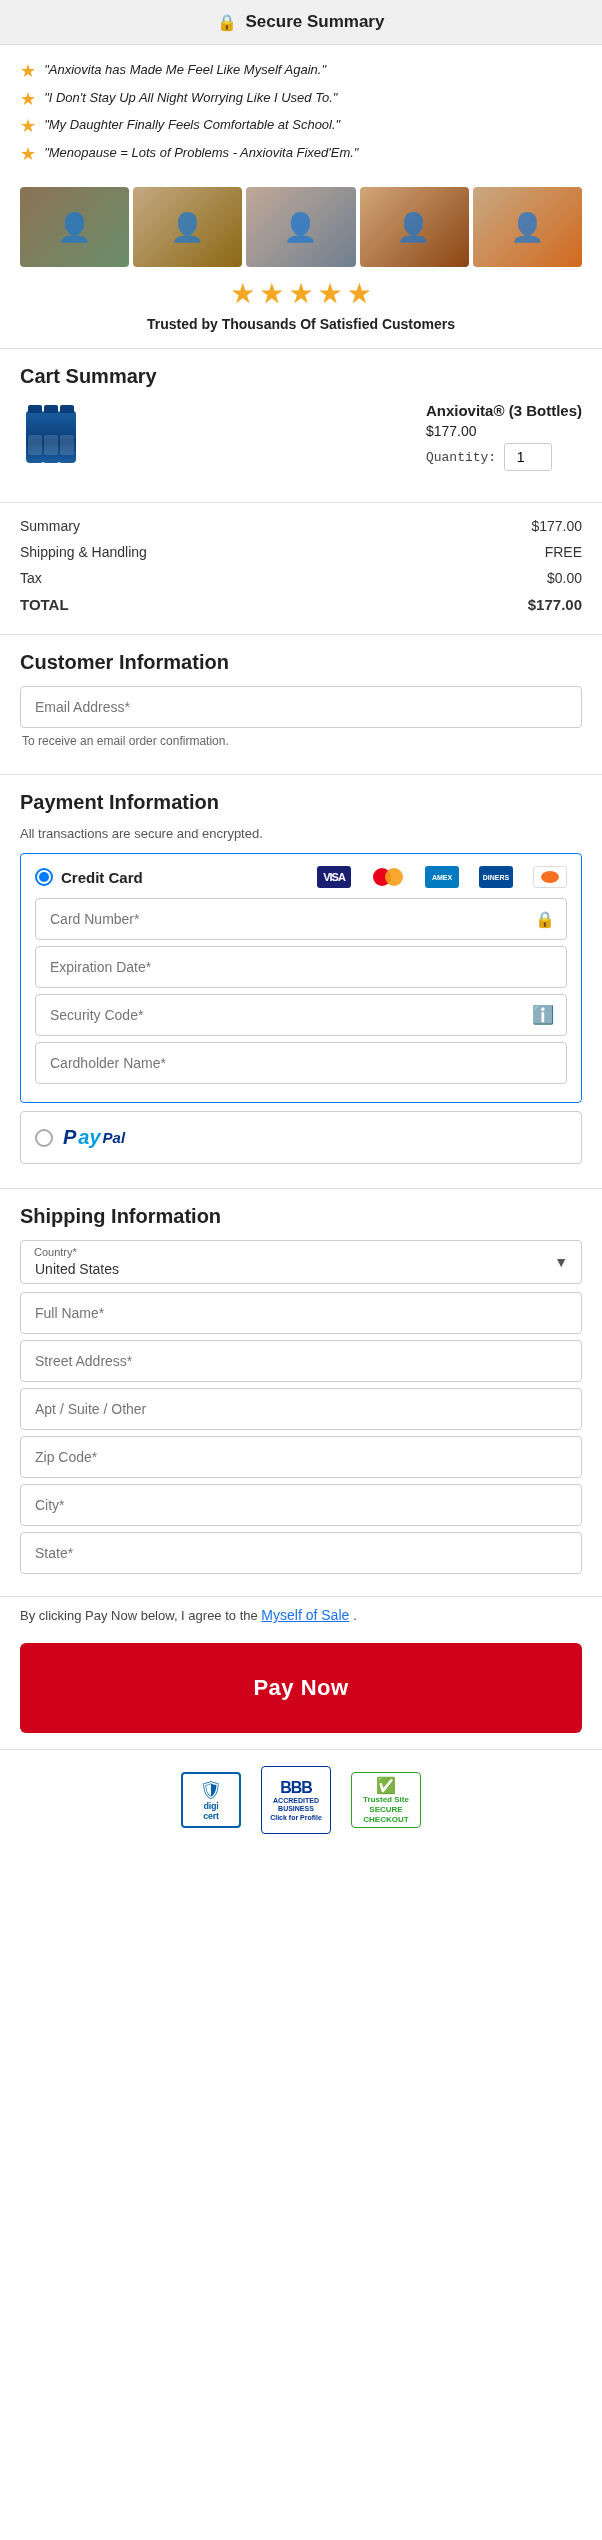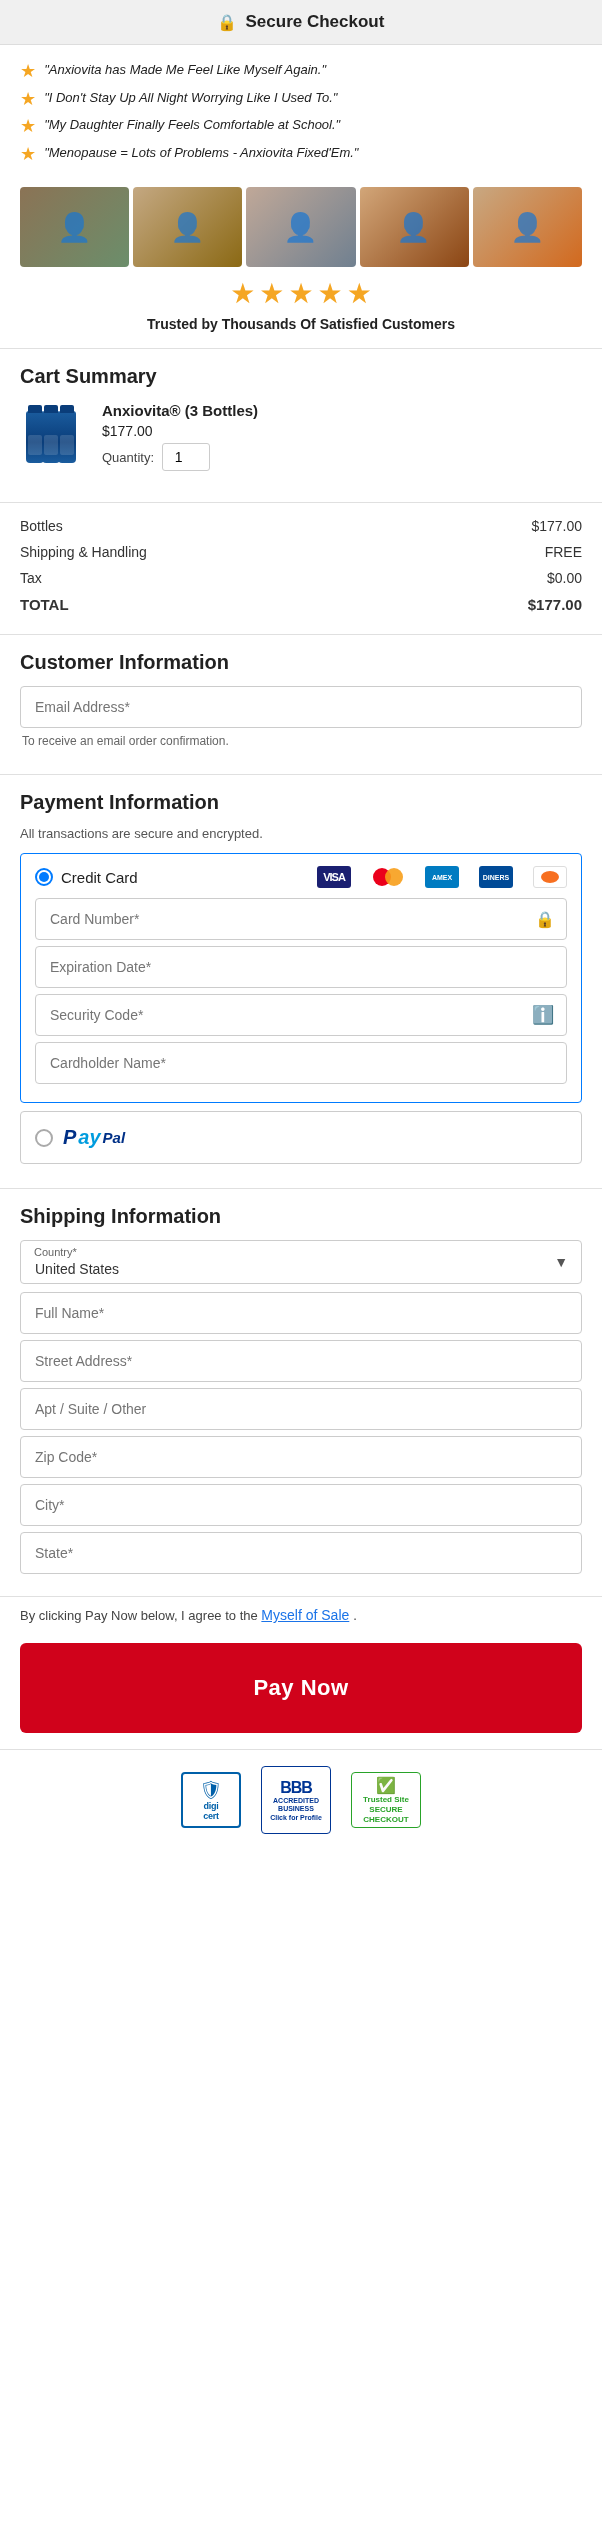--- a/index.html
+++ b/index.html
@@ -118,20 +118,21 @@
     .section-title {
       font-size: 20px;
       font-weight: 600;
       color: #222;
       margin-bottom: 14px;
     }
     .cart-item {
       display: flex;
       gap: 12px;
       margin-bottom: 14px;
+      justify-content: space-between;
     }
     .product-bottles {
       width: 70px;
       height: 70px;
       position: relative;
       display: flex;
       align-items: center;
       justify-content: center;
     }
     .bottle {
@@ -176,20 +177,21 @@
       margin-bottom: 4px;
     }
     .quantity-row {
       display: flex;
       align-items: center;
       gap: 8px;
     }
     .quantity-label {
       font-size: 13px;
       color: #444;
+      font-family: Liberation Mono, monospace;
     }
     .quantity-input {
       width: 48px;
       height: 28px;
       border: 1px solid #ccc;
       border-radius: 3px;
       text-align: center;
       font-size: 14px;
       padding: 2px 4px;
     }
@@ -281,21 +283,21 @@
       width: 10px;
       height: 10px;
       border-radius: 50%;
       background: #007bff;
     }
     .radio-btn.empty {
       border-color: #aaa;
     }
     .cc-label {
       font-size: 15px;
-      font-weight: 400;
+      font-weight: 700;
     }
     .card-icons {
       display: flex;
       gap: 20px;
       align-items: center;
     }
     .card-icon {
       height: 22px;
       width: 34px;
       border-radius: 3px;
@@ -515,21 +517,21 @@
     .select-field-labeled {
       padding-top: 20px;
       padding-bottom: 6px;
     }
   </style>
 </head>
 <body>
 
 <div class="header">
   <span class="header-lock">🔒</span>
-  <span class="header-title">Secure Checkout</span>
+  <span class="header-title">Secure Summary</span>
 </div>
 
 <div class="testimonials">
   <div class="testimonial-item">
     <span class="star-icon">★</span>
     <span class="testimonial-text">"Anxiovita has Made Me Feel Like Myself Again."</span>
   </div>
   <div class="testimonial-item">
     <span class="star-icon">★</span>
     <span class="testimonial-text">"I Don't Stay Up All Night Worrying Like I Used To."</span>
@@ -600,21 +602,21 @@
       <div class="quantity-row">
         <span class="quantity-label">Quantity:</span>
         <input class="quantity-input" type="number" value="1" style="">
       </div>
     </div>
   </div>
 </div>
 
 <div class="order-totals">
   <div class="total-row">
-    <span>Bottles</span>
+    <span>Summary</span>
     <span>$177.00</span>
   </div>
   <div class="total-row">
     <span>Shipping &amp; Handling</span>
     <span class="free-text">FREE</span>
   </div>
   <div class="total-row">
     <span>Tax</span>
     <span>$0.00</span>
   </div>

